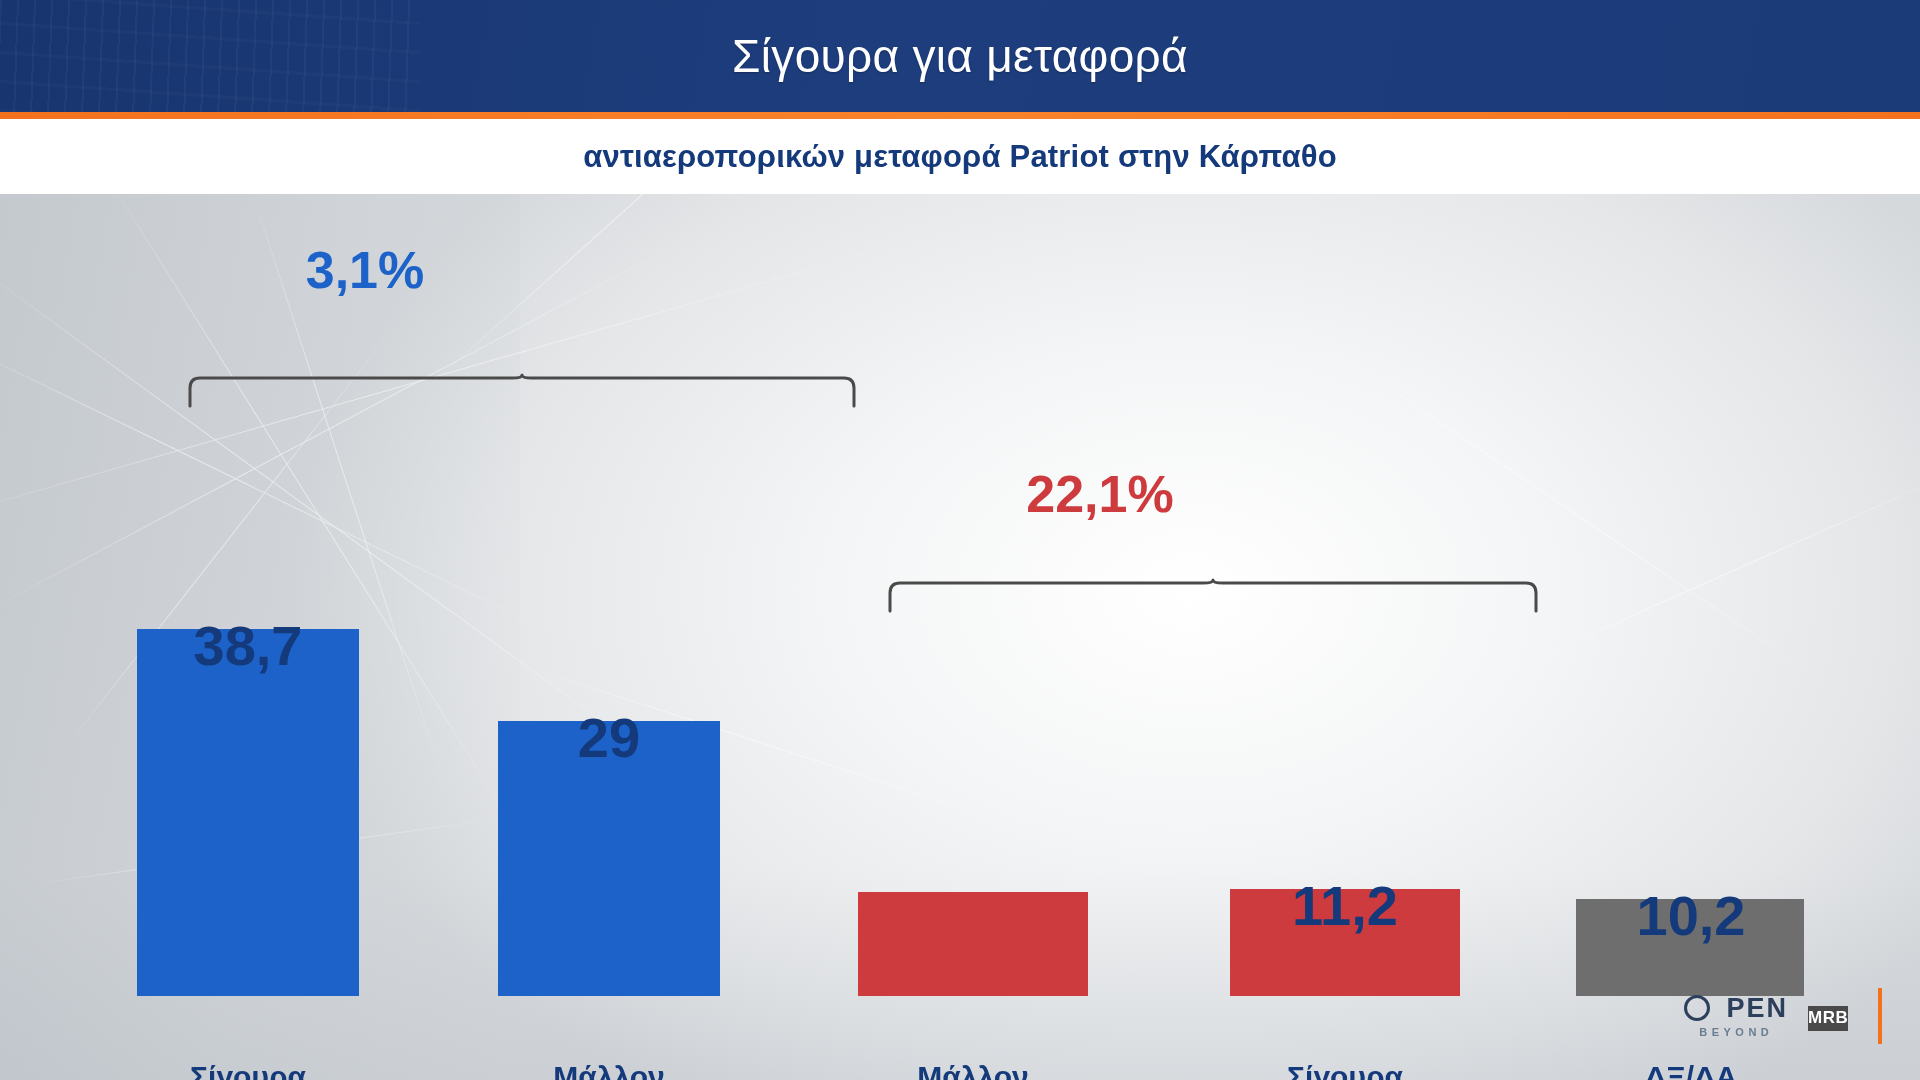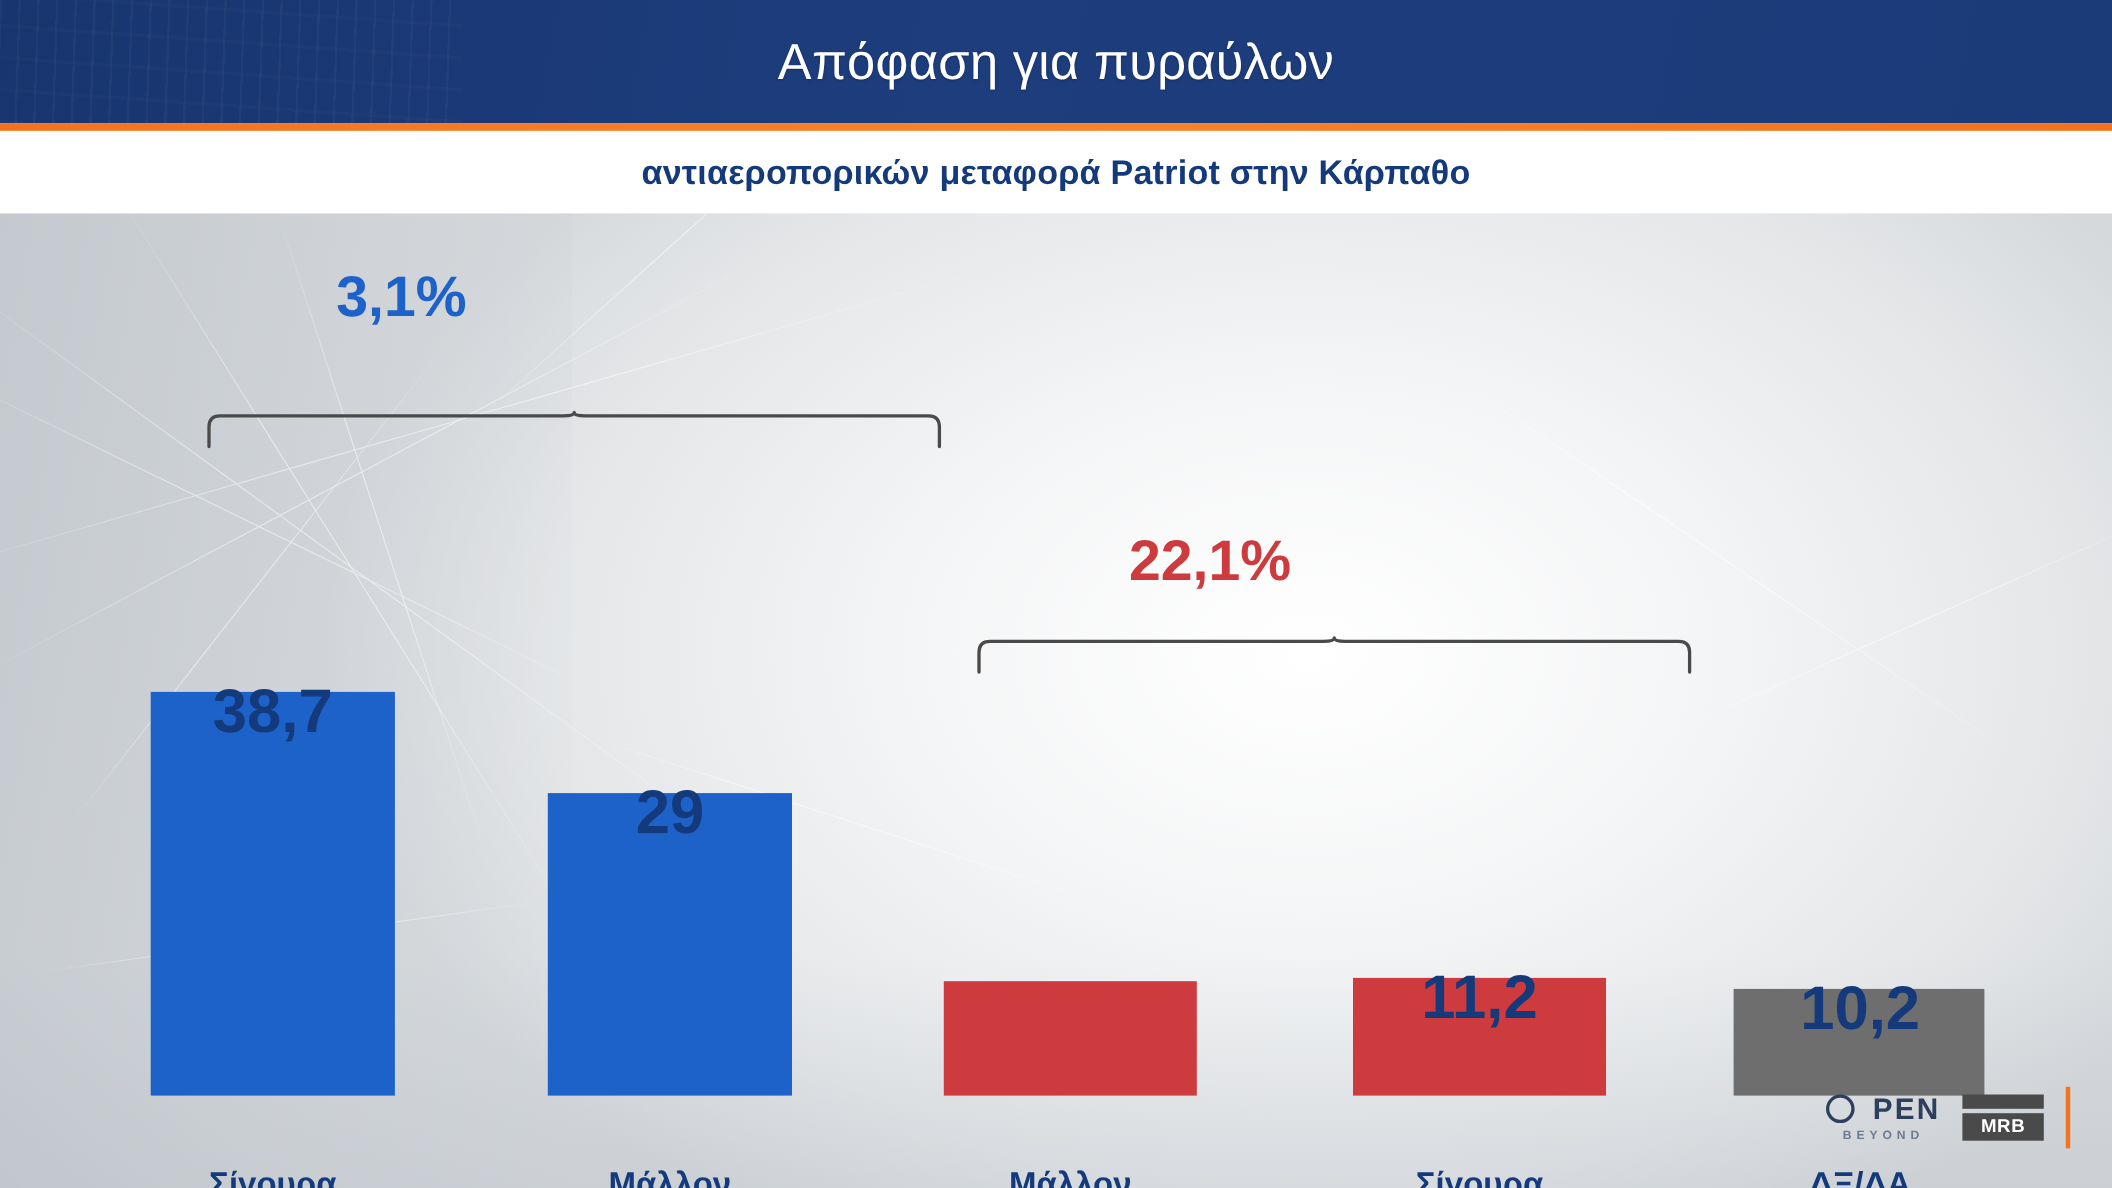--- a/index.html
+++ b/index.html
@@ -90,34 +90,34 @@
 
   .brace{position:absolute;}
   .brace svg{display:block;overflow:visible;}
 
   
   .logos{position:absolute;right:38px;bottom:36px;display:flex;align-items:center;gap:20px;}
   .open-logo{display:flex;flex-direction:column;align-items:center;line-height:1;}
   .open-word{display:flex;align-items:center;gap:16px;color:#2c3f5c;font-size:27px;font-weight:bold;letter-spacing:2px;}
   .open-beyond{color:#6a7b92;font-size:11px;letter-spacing:4.5px;margin-top:5px;font-weight:bold;}
   .ring{width:20px;height:20px;border:3px solid #2c3f5c;border-radius:50%;display:inline-block;}
-  .mrb-logo{display:flex;flex-direction:column;width:74px;}
+  .mrb-logo{display:flex;width:50px;}
   .mrb-bar{height:13px;background:#4a4a4a;}
   .mrb-box{background:#4a4a4a;color:#ffffff;font-size:17px;font-weight:bold;text-align:center;
            letter-spacing:.5px;padding:2px 0 3px;margin-top:4px;}
   .orange-tick{width:4px;height:56px;background:#f4721d;}
 </style>
 </head>
 <body>
 
 <div class="screen">
 
   <div class="header">
     <div class="header-tex"></div>
-    <div class="header-title">Απόφαση για πυραύλων</div>
+    <div class="header-title">Σίγουρα για μεταφορά</div>
   </div>
   <div class="orange-rule"></div>
   <div class="subheader">
     <div class="subheader-title">αντιαεροπορικών μεταφορά Patriot στην Κάρπαθο</div>
   </div>
 
   <div class="chart-area">
     <div class="bg-dark"></div>
     <div class="bg-dark2"></div>
     <div class="bg-lines">
@@ -137,21 +137,21 @@
 
     <div class="plot">
 
       <div class="group-pct blue" style="left:215px;top:50px;width:300px;">3,1%</div>
       <div class="brace" style="left:188px;top:180px;width:668px;height:34px;">
         <svg width="668" height="34" viewBox="0 0 668 34">
           <path d="M2,32 L2,14 Q2,4 12,4 L324,4 Q334,4 334,1 Q334,4 344,4 L656,4 Q666,4 666,14 L666,32" fill="none" stroke="#4a4a4a" stroke-width="3" stroke-linecap="round" stroke-linejoin="round"></path>
         </svg>
       </div>
 
-      <div class="group-pct red" style="left:950px;top:290px;width:300px;">22,1%</div>
+      <div class="group-pct red" style="left:950px;top:274px;width:300px;">22,1%</div>
       <div class="brace" style="left:888px;top:385px;width:650px;height:34px;">
         <svg width="650" height="34" viewBox="0 0 650 34">
           <path d="M2,32 L2,14 Q2,4 12,4 L315,4 Q325,4 325,1 Q325,4 335,4 L638,4 Q648,4 648,14 L648,32" fill="none" stroke="#4a4a4a" stroke-width="3" stroke-linecap="round" stroke-linejoin="round"></path>
         </svg>
       </div>
 
       <div class="bar blue" style="left:137px;width:222px;height:367px;"></div>
       <div class="bar-value" style="left:117px;top:424px;width:262px;">38,7</div>
       <div class="bar-label" style="left:97px;top:866px;width:302px;">Σίγουρα
 Σωστή</div>

